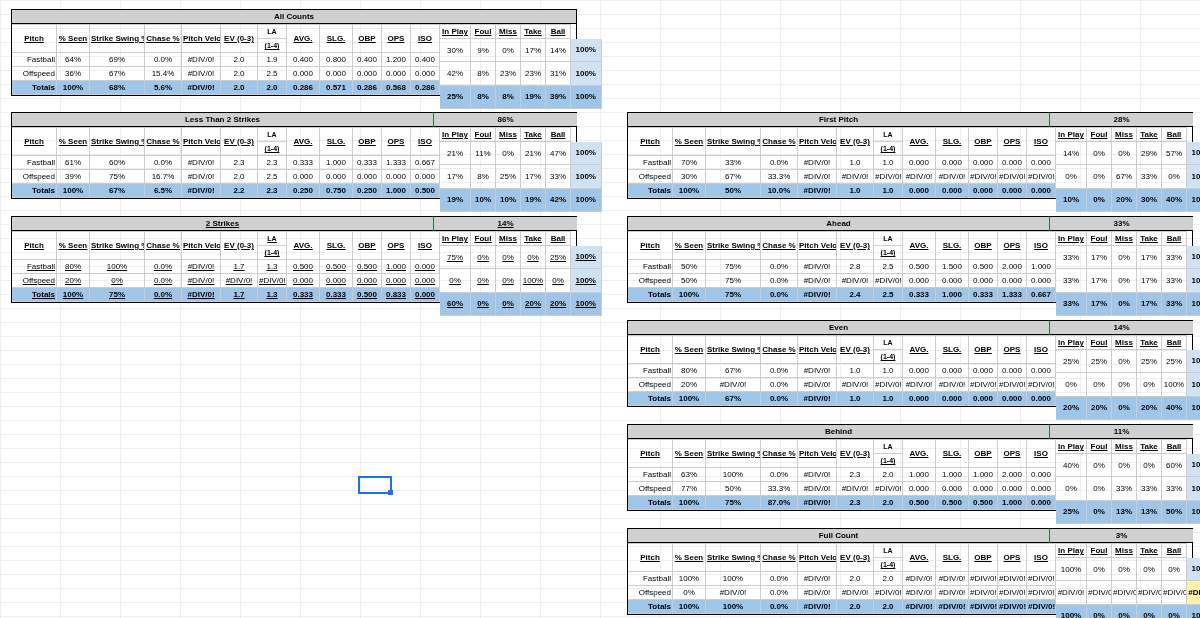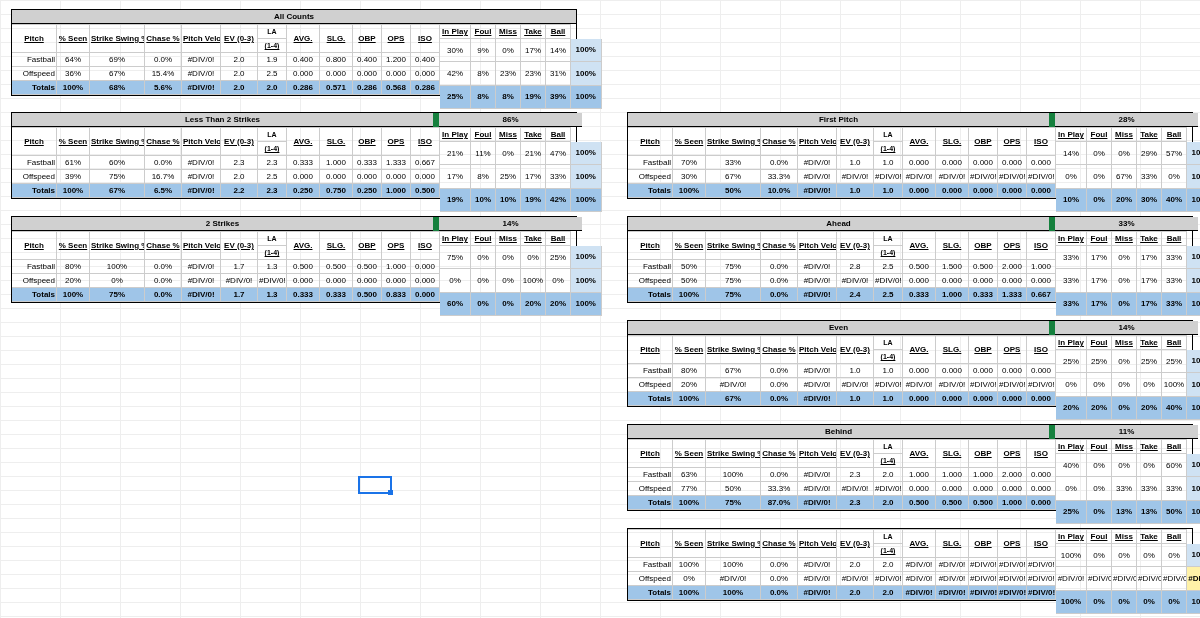--- a/index.html
+++ b/index.html
@@ -53,21 +53,21 @@
   th.sub { font-size: 7px;}
   td.label { text-align: right; padding-left: 2px;}
   tr.totals td { background: #9fc5e8; font-weight: bold;}
   tr.totals td.label { background:#9fc5e8;}
   td.blue { background: #cfe2f3; font-weight: bold;}
   td.yellow { background: #fff2a8; font-weight: bold;}
   .main-table { display:flex;}
   .main-table table:first-child { width: 68%;}
   .main-table table:last-child { width: 32%;}
   .split { display:flex;}
-  .split > .left { flex: 0 0 auto; border-right:6px solid #15803d}
+  .split > .left { flex: 0 0 auto; border-right:1px solid #15803d}
   .split > .right { flex: 0 0 auto;}
   
   .cursor-box {
     position:absolute;
     left: 358px; top: 476px;
     width: 30px; height:14px;
     border: 2px solid #1a73e8;
   }
   .cursor-box::after{
     content:"";
@@ -303,21 +303,21 @@
               <td>19%</td>
               <td>42%</td>
               <td class="blue">100%</td>
             </tr>
           </tbody>
         </table>
   </div>
     </div>
 </div>
 
-<div class="block" style="left:11px; top:216px; width:564px;">
+<div class="block" style="left:11px; top:216px; width:564px;text-decoration:underline;">
   <div class="split">
     <div class="left" style="width:421px">
         <div class="title">2 Strikes</div>
       </div>
     <div class="right" style="width:143px">
         <div class="title">14%</div>
       </div>
   </div>
   <div id="tbl-s2">
       <div class="main-table">
@@ -899,20 +899,28 @@
               <td>50%</td>
               <td class="blue">100%</td>
             </tr>
           </tbody>
         </table>
   </div>
     </div>
 </div>
 
 <div class="block" style="left:627px; top:528px; width:564px;">
+  <div class="split">
+    <div class="left" style="width:421px">
+        <div class="title">Full Count</div>
+      </div>
+    <div class="right" style="width:143px">
+        <div class="title">3%</div>
+      </div>
+  </div>
   <div id="tbl-full_count">
       <div class="main-table">
     <table style="width:422px">
           <thead>
             <tr>
               <th rowspan="2" style="width:42px">Pitch</th>
               <th rowspan="2" style="width:30px">% Seen</th>
               <th rowspan="2" style="width:52px">Strike Swing %</th>
               <th rowspan="2" style="width:34px">Chase %</th>
               <th rowspan="2" style="width:36px">Pitch Velo</th>

